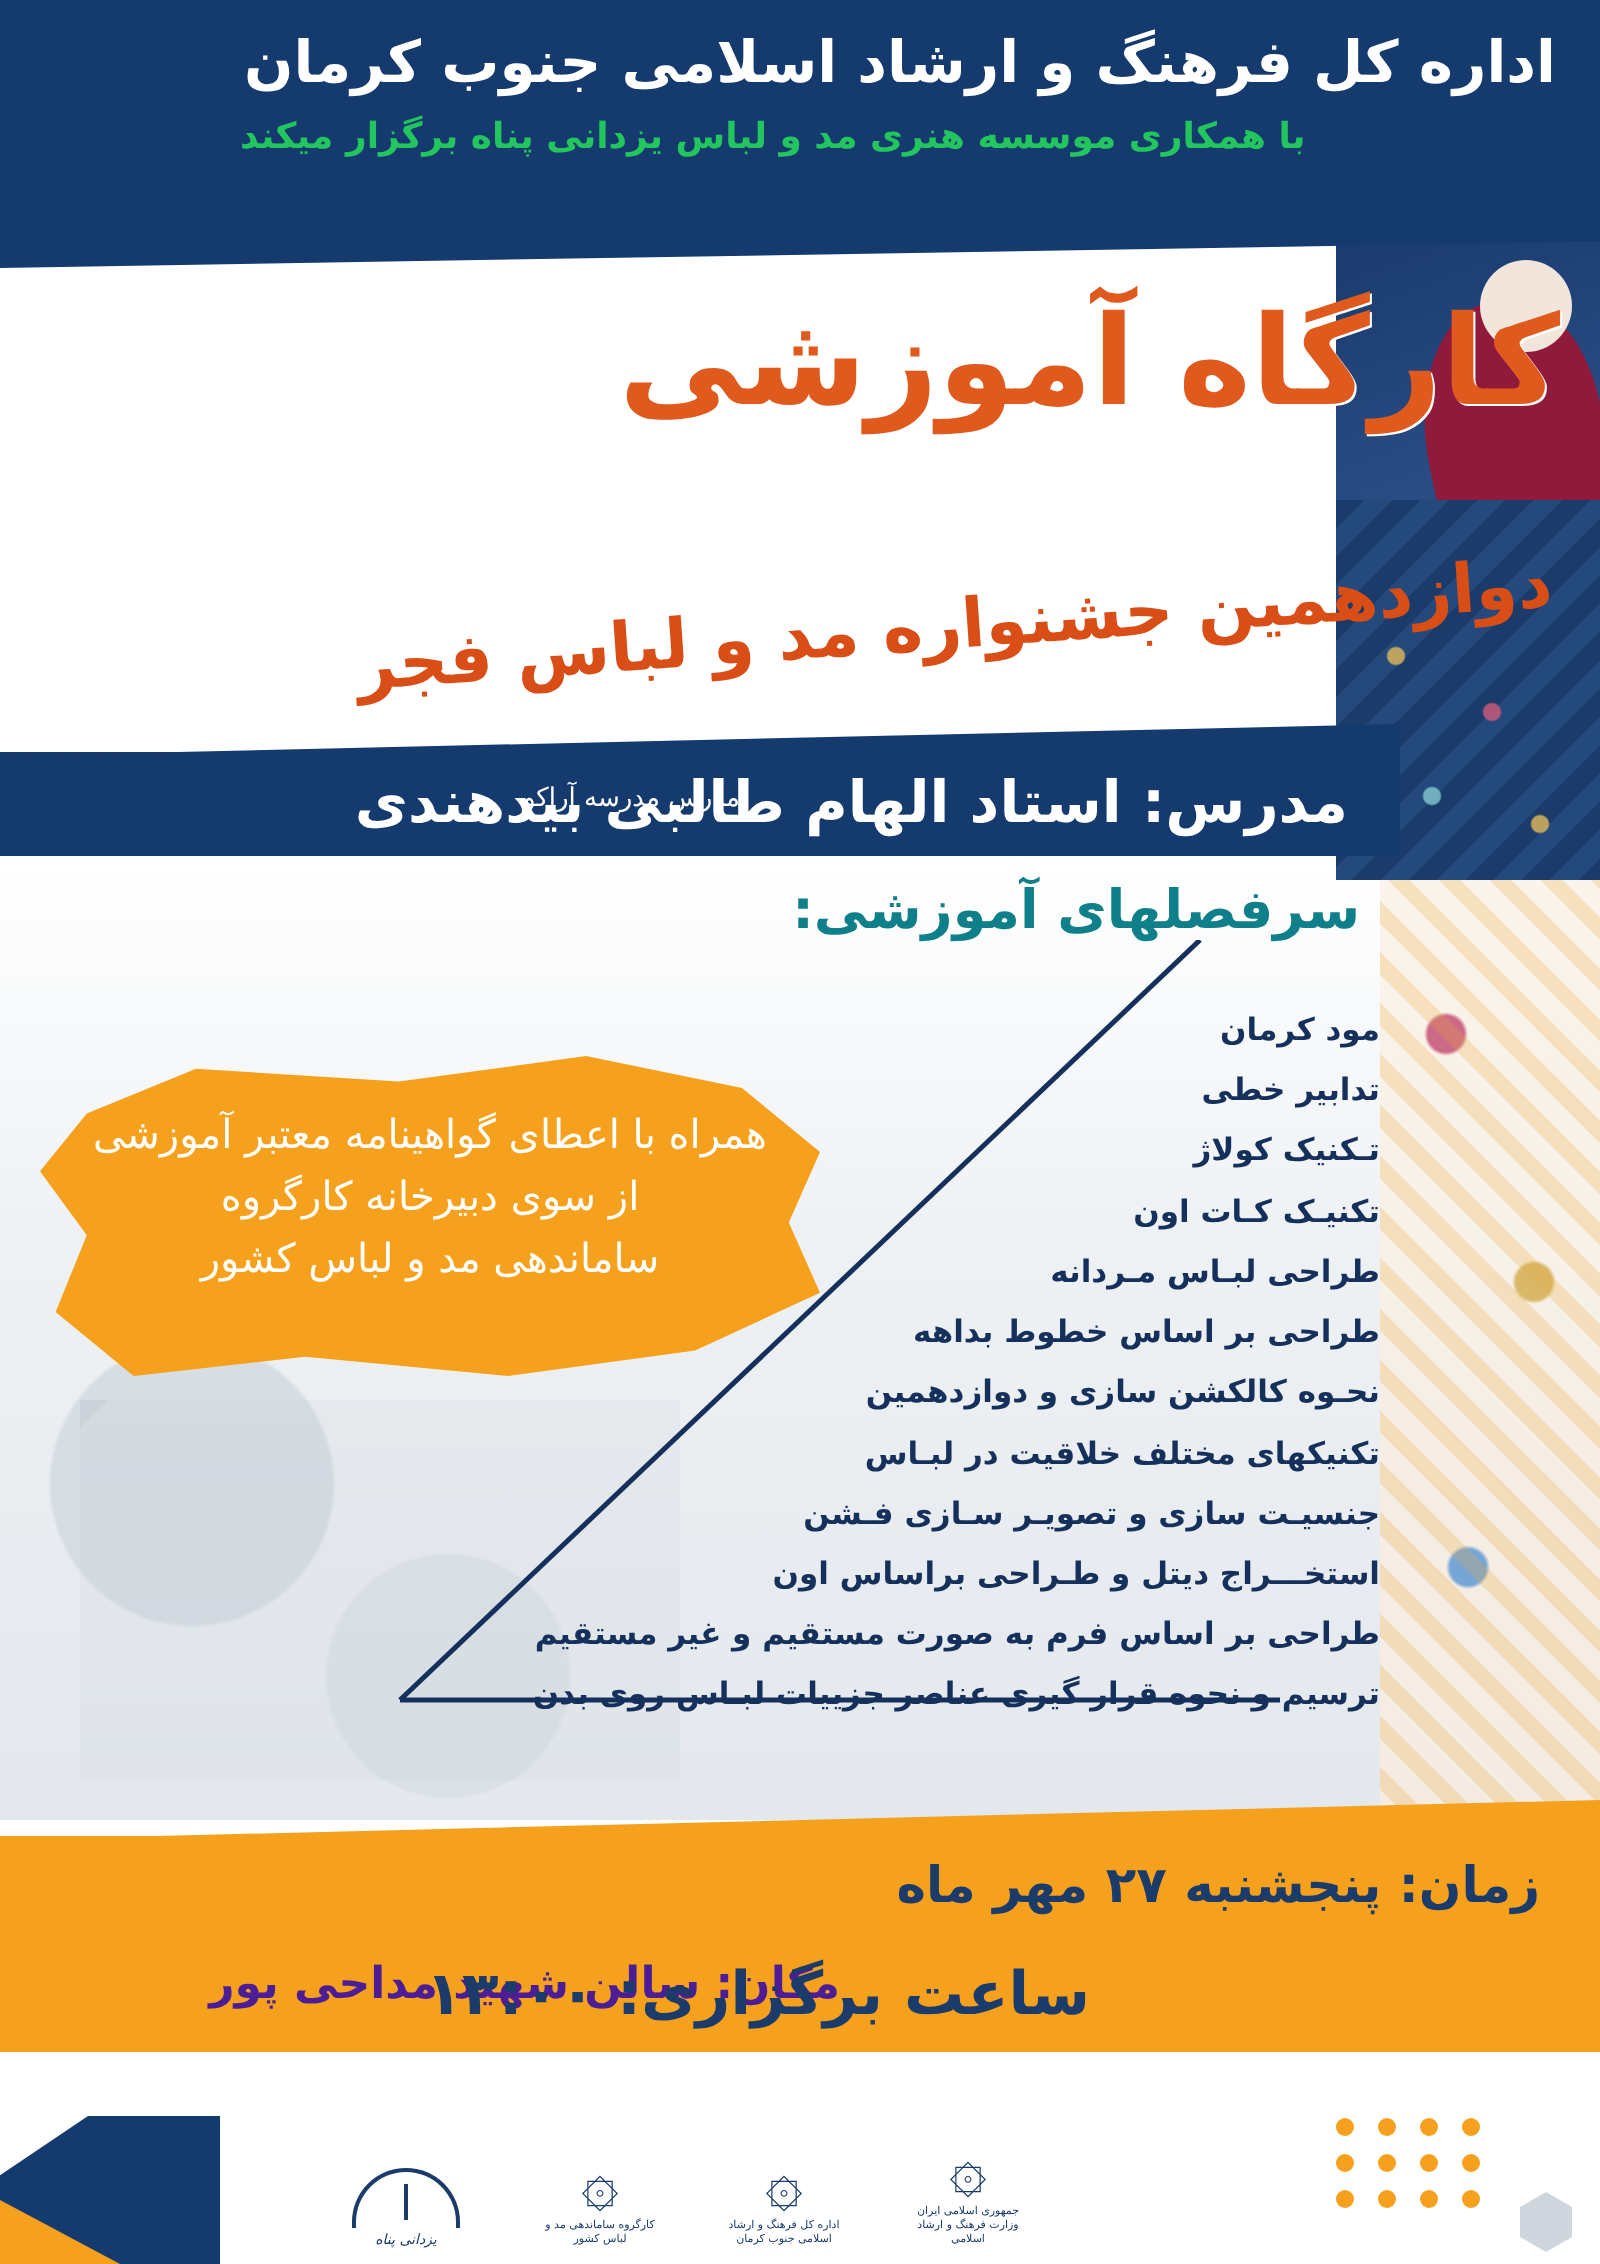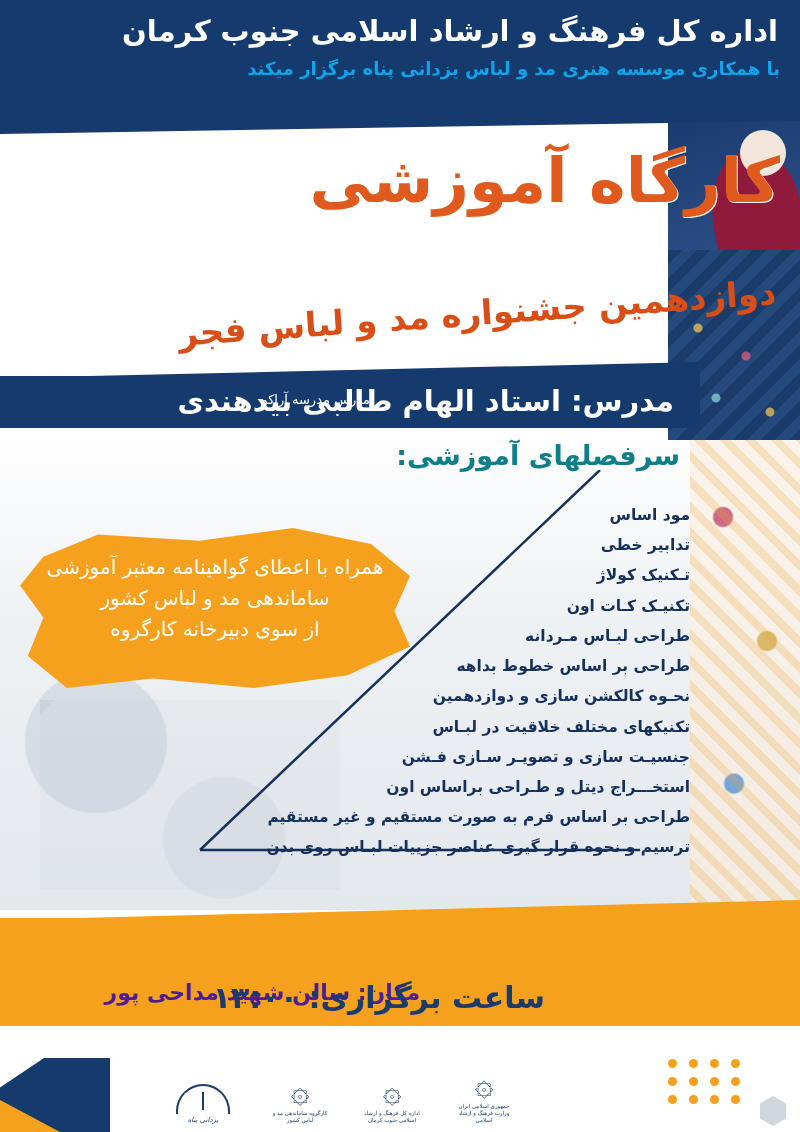--- a/index.html
+++ b/index.html
@@ -35,22 +35,22 @@
     text-align: center;
     color: #ffffff;
     font-size: 29px;
     font-weight: bold;
     letter-spacing: -0.5px;
     direction: rtl;
   }
   .header-sub {
     position: absolute; right: 20px; top: 58px;
     width: 660px;
-    text-align: right;
-    color: #0ea5e9;
+    text-align: left;
+    color: #22c55e;
     font-size: 18px;
     font-weight: bold;
     direction: rtl;
   }
 
   
   .photo-col {
     position: absolute; right: 0; top: 0;
     width: 132px; height: 440px;
     background: linear-gradient(160deg, #15305e 0%, #1d3e72 30%, #2a4d85 55%, #17325f 100%);
@@ -339,42 +339,43 @@
   </div>
 
   <div class="curric-head">سرفصلهای آموزشی:</div>
 
   <svg class="diag-line" viewBox="0 0 470 460">
     <path d="M430 0 L30 380" stroke="#16305c" stroke-width="2.5" fill="none"></path>
     <path d="M30 380 L470 380" stroke="#16305c" stroke-width="2.5" fill="none"></path>
   </svg>
 
   <ul class="topics">
-    <li>مود اساس</li>
+    <li>مود کرمان</li>
     <li>تدابیر خطی</li>
     <li>تـکنیک کولاژ</li>
     <li>تکنیـک کـات اون</li>
     <li>طراحی لبـاس مـردانه</li>
     <li>طراحی بر اساس خطوط بداهه</li>
     <li>نحـوه کالکشن سازی و دوازدهمین</li>
     <li>تکنیکهای مختلف خلاقیت در لبـاس</li>
     <li>جنسیـت سازی و تصویـر سـازی فـشن</li>
     <li>استخـــراج دیتل و طـراحی براساس اون</li>
     <li>طراحی بر اساس فرم به صورت مستقیم و غیر مستقیم</li>
     <li>ترسیم و نحوه قرار گیری عناصر جزییات لبـاس روی بدن</li>
   </ul>
 
   <div class="blob"></div>
   <div class="blob-text">
     <div>همراه با اعطای گواهینامه معتبر آموزشی</div>
+    <div>از سوی  دبیرخانه کارگروه</div>
     <div>ساماندهی مد و لباس کشور</div>
-    <div>از سوی  دبیرخانه کارگروه</div>
   </div>
 
   <div class="info-band">
+    <div class="info-time">زمان: پنجشنبه ۲۷ مهر ماه</div>
     <div class="info-place">مکان: سالن شهید مداحی پور</div>
     <div class="info-hour">ساعت برگزاری: ۱۳:۰۰</div>
   </div>
 
   <div class="footer">
     <div class="footer-corner"></div>
     <div class="footer-corner2"></div>
 
     <div class="logos">
       <div class="logo">

